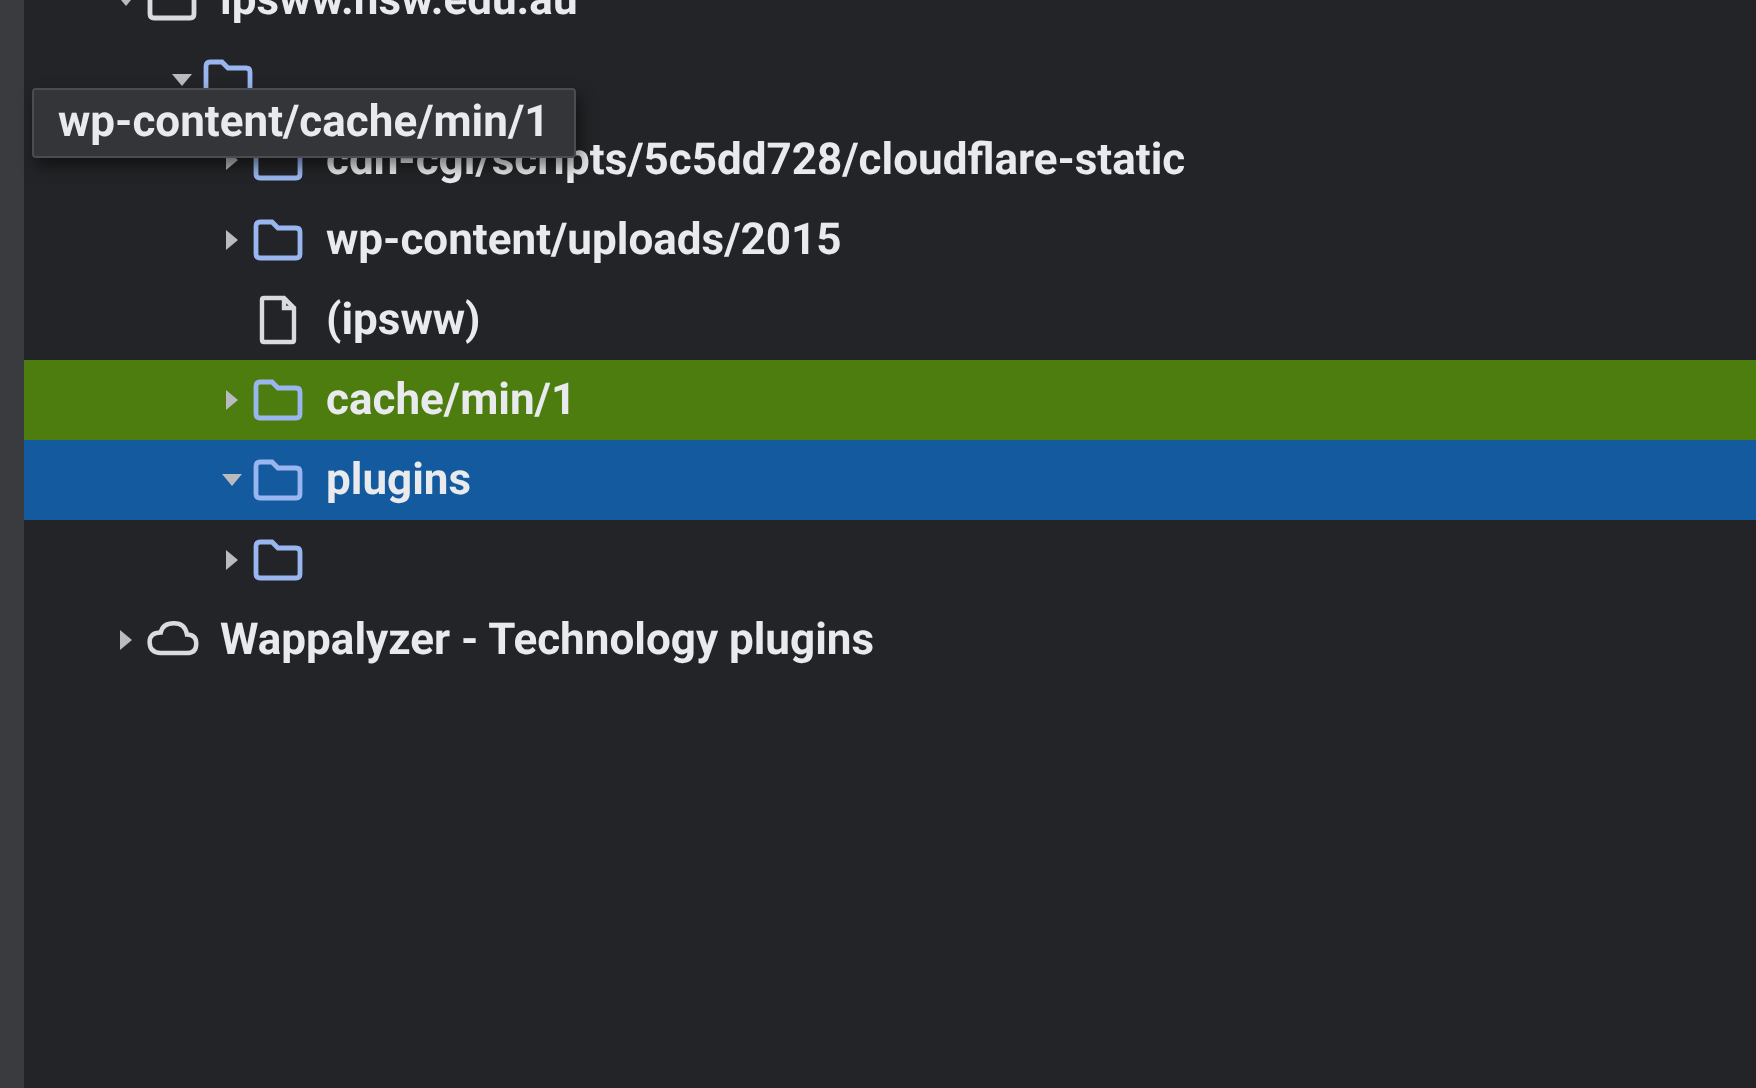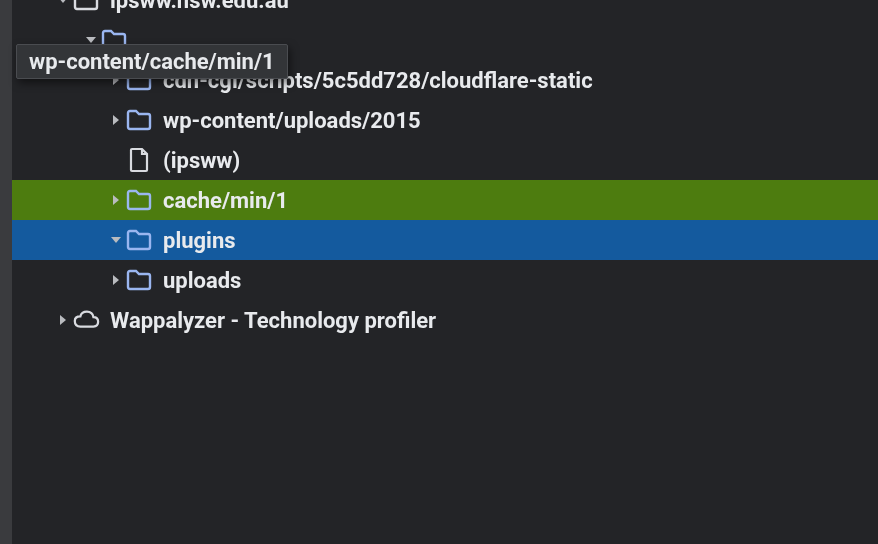--- a/index.html
+++ b/index.html
@@ -188,31 +188,30 @@
         <span class="toggle">
           <svg width="12" height="12" viewBox="0 0 12 12">
             <path d="M3 1 L9 6 L3 11 Z" fill="#b9bbbf"></path>
           </svg>
         </span>
         <span class="icon">
           <svg width="26" height="22" viewBox="0 0 26 22">
             <path d="M2 4 Q2 2 4 2 L10 2 L13 5 L22 5 Q24 5 24 7 L24 18 Q24 20 22 20 L4 20 Q2 20 2 18 Z" fill="none" stroke="#9ab6f0" stroke-width="2.4"></path>
           </svg>
         </span>
-        <span class="label">uploads</span>
       </div>
       <div class="row">
         <span class="indent" style="width: 42px;"></span>
         <span class="toggle">
           <svg width="12" height="12" viewBox="0 0 12 12">
             <path d="M3 1 L9 6 L3 11 Z" fill="#b9bbbf"></path>
           </svg>
         </span>
         <span class="icon">
           <svg width="30" height="22" viewBox="0 0 30 22">
             <path d="M9 18 Q3 18 3 12 Q3 7 9 7 Q10 2 16 2 Q22 2 23 8 Q28 8 28 13 Q28 18 23 18 Z" fill="none" stroke="#d9dbe0" stroke-width="2.4"></path>
           </svg>
         </span>
-        <span class="label">Wappalyzer - Technology profiler</span>
+        <span class="label">Wappalyzer - Technology plugins</span>
       </div>
     </div>
   <div class="tooltip">wp-content/cache/min/1</div>
 </div>
 
 </body></html>

